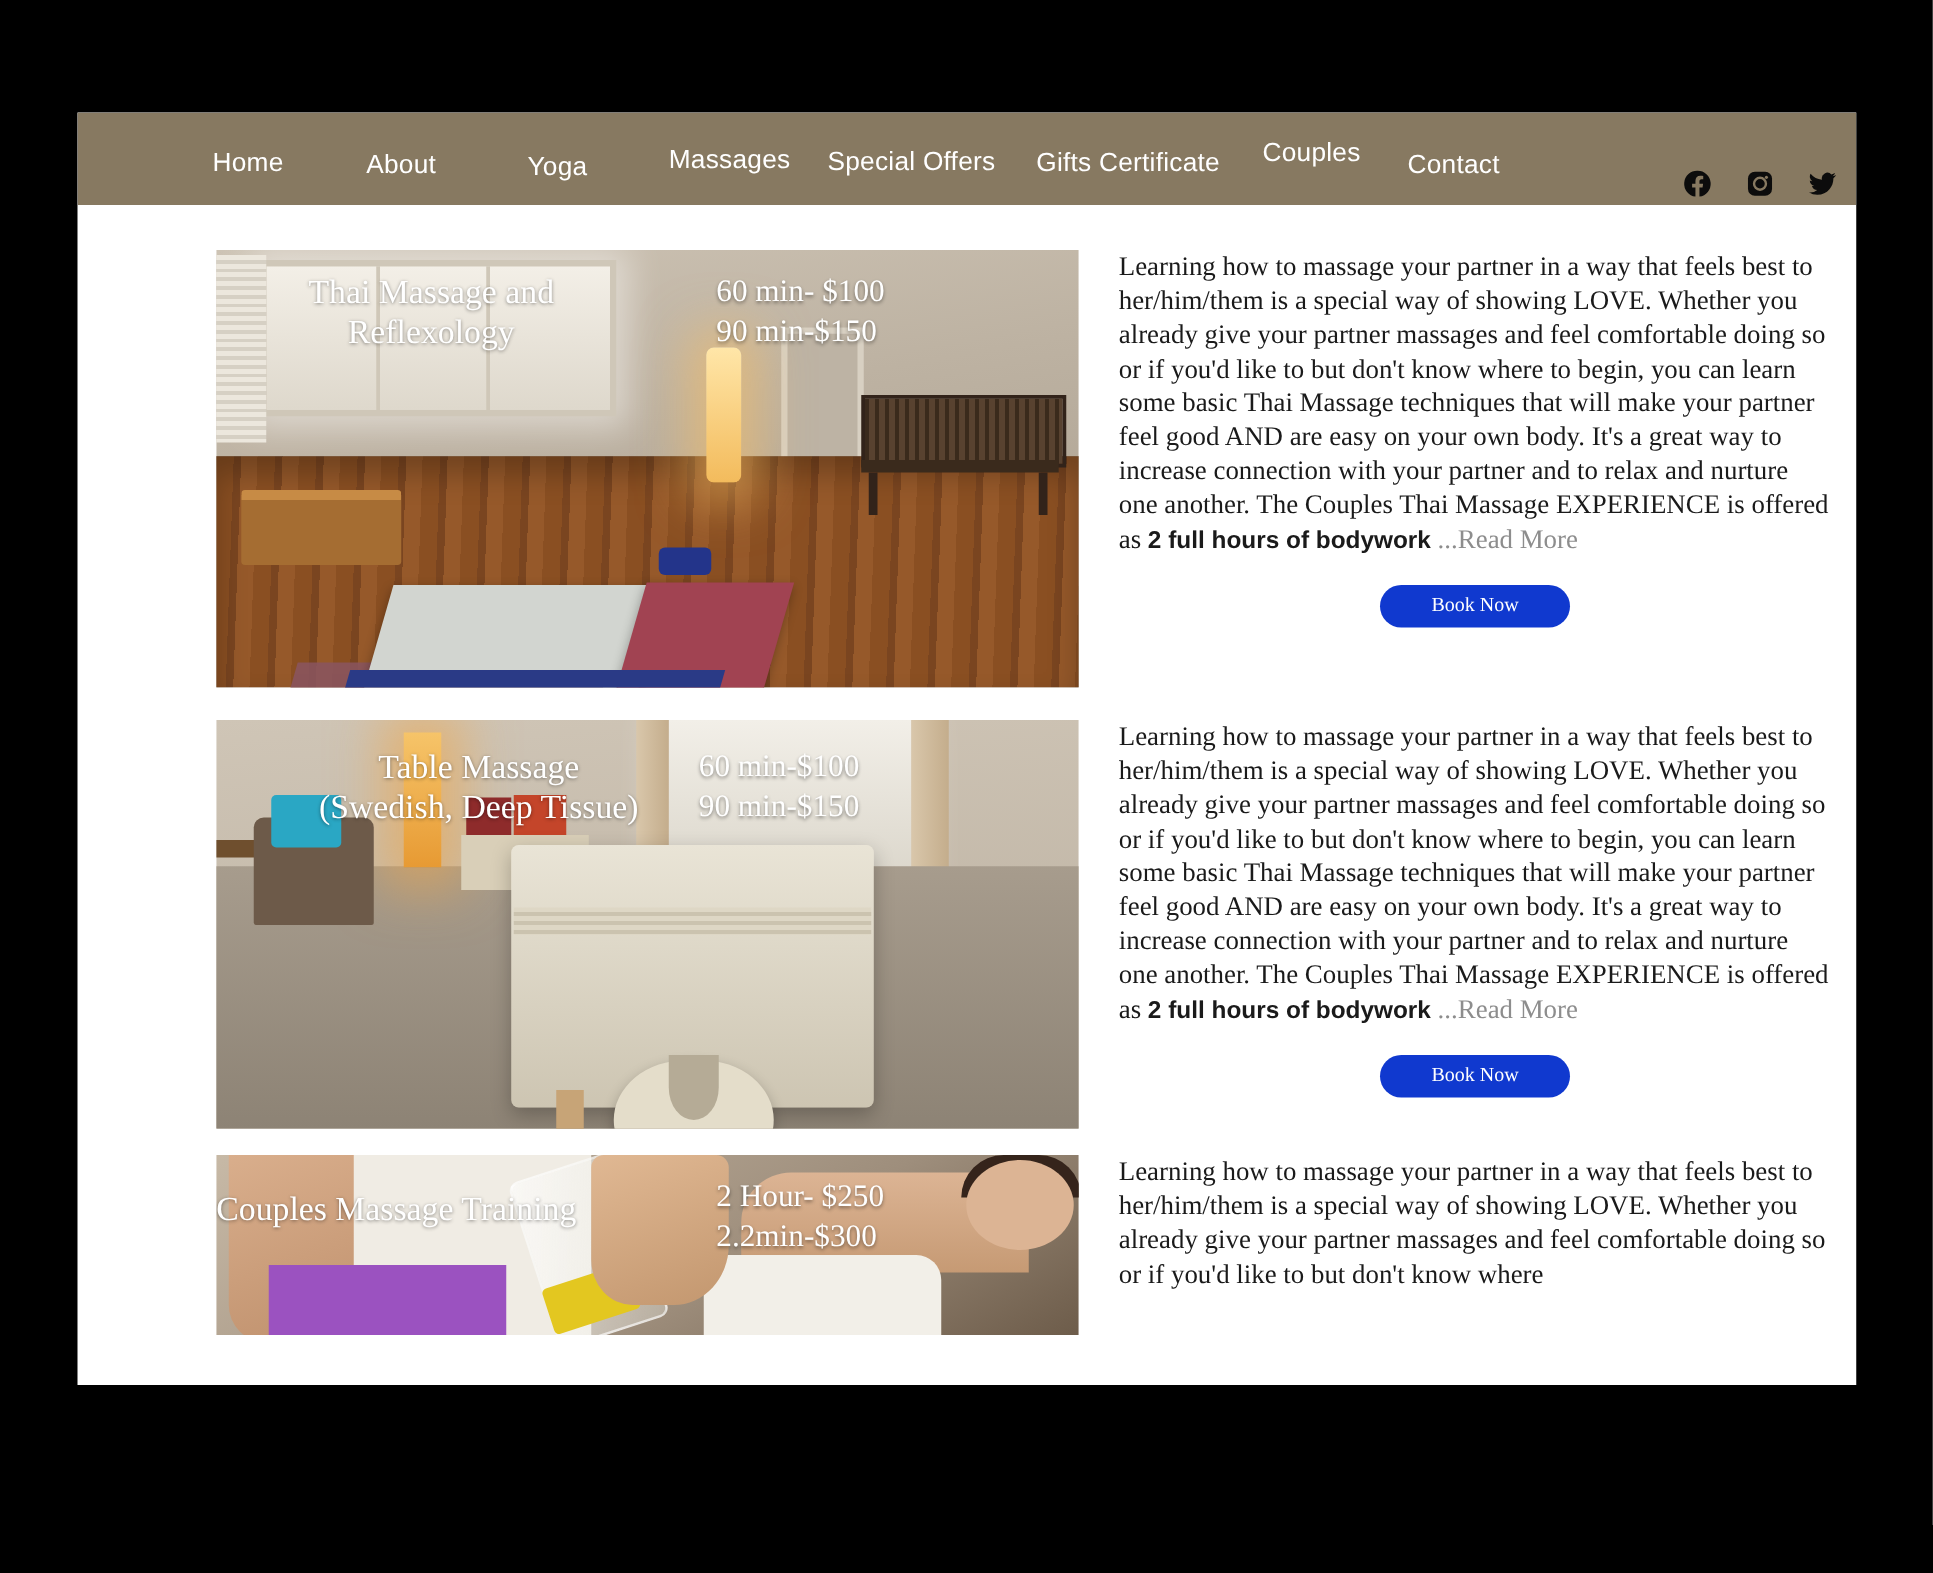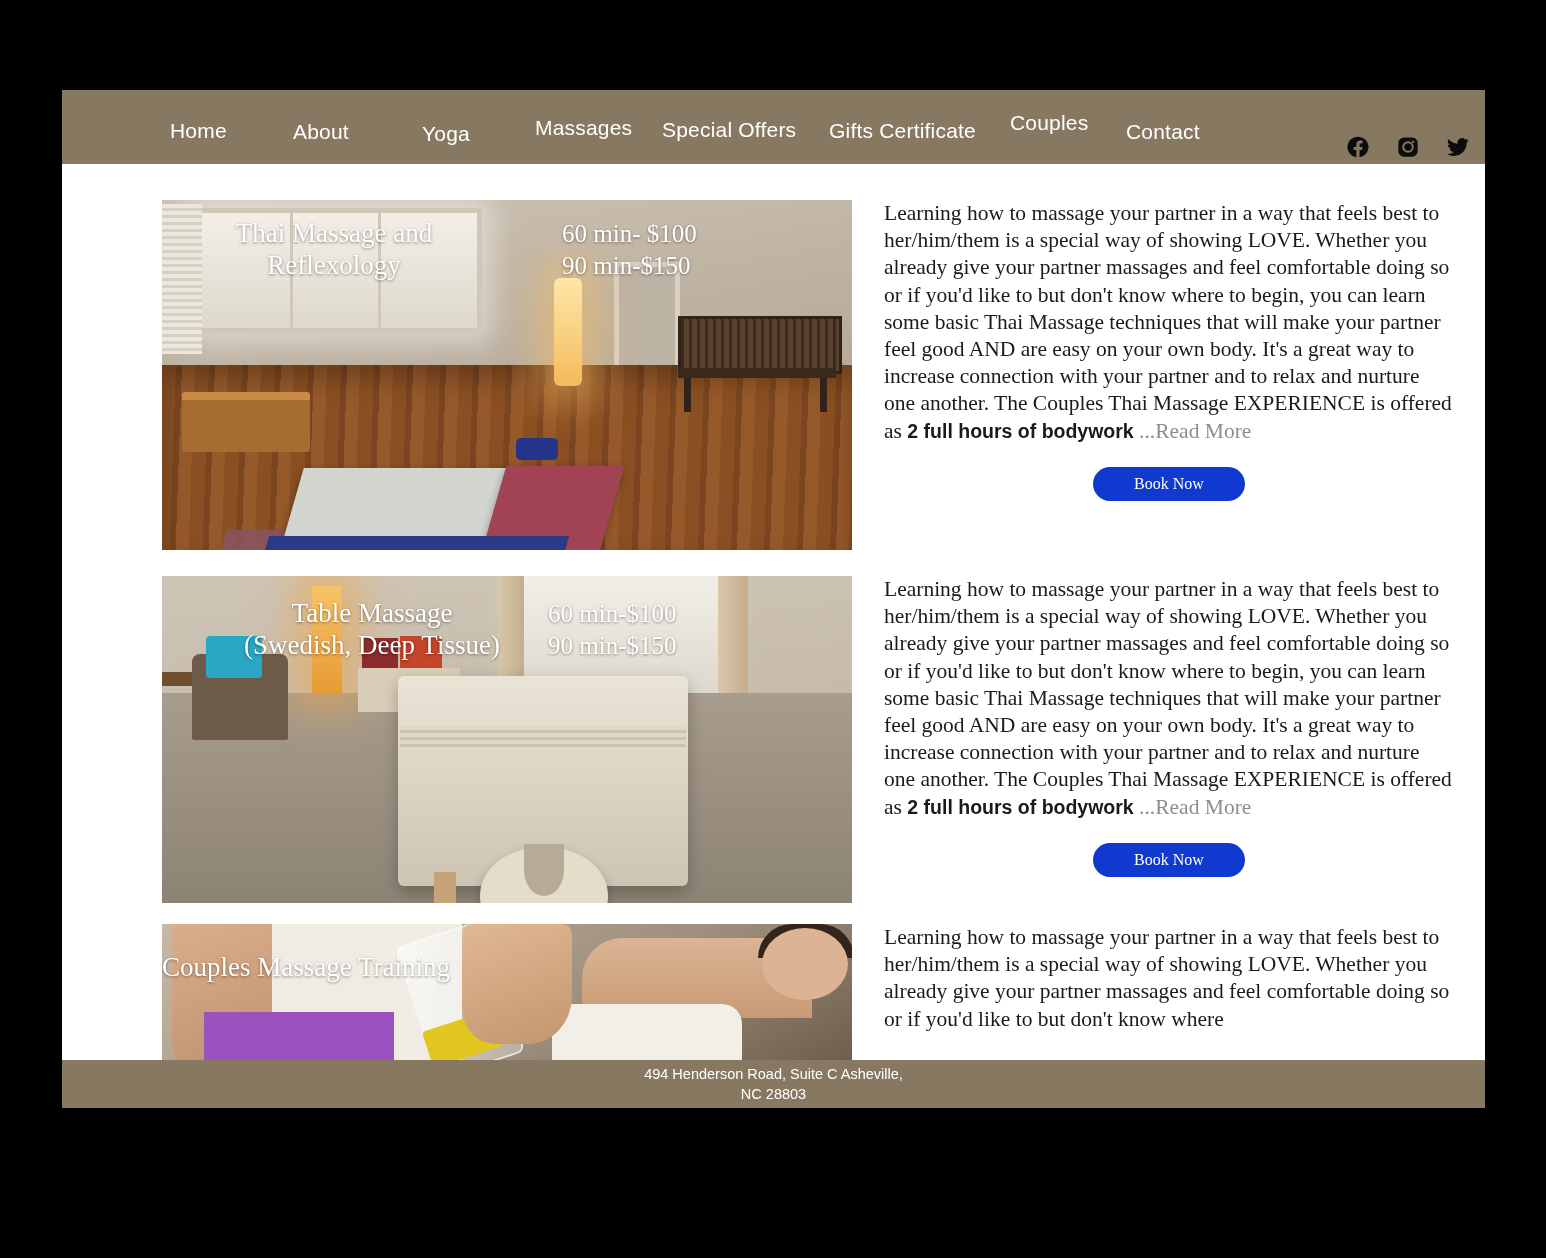--- a/index.html
+++ b/index.html
@@ -61,20 +61,21 @@
     cursor: pointer;
   }
   .social-icon svg { display: block; }
 
   
   #main {
     position: relative;
     padding: 0;
     height: 944px;
     overflow: hidden;
+    margin-left: 11px;
   }
   .card {
     position: absolute;
     left: 0;
     width: 100%;
   }
   .card-media {
     position: absolute;
     left: 100px;
     width: 690px;
@@ -336,27 +337,25 @@
           <div class="s3-head"></div>
           <div class="s3-towel"></div>
           <div class="s3-arm"></div>
           <div class="s3-shirt"></div>
           <div class="s3-purple"></div>
           <div class="s3-bottle"></div>
           <div class="s3-oil"></div>
           <div class="s3-hand"></div>
         </div>
         <div class="overlay-title" style="left:0px; top:28px; width:400px; text-align:left;">Couples Massage Training</div>
+        <div class="overlay-price" style="right:30px; top:18px; width:260px;">2 Hour- $250
+2.2min-$300</div>
       </div>
 
       <div class="card-copy" style="top:0;">
         <p class="body-text">Learning how to massage your partner in a way that feels best to her/him/them is a special way of showing LOVE. Whether you already give your partner massages and feel comfortable doing so or if you'd like to but don't know where</p>
       </div>
     </div>
 
   </div>
 
-  <div id="site-footer">
-    <div class="footer-address">494 Henderson Road, Suite C Asheville,
-NC 28803</div>
-  </div>
 
 </div>
 
 </body></html>

